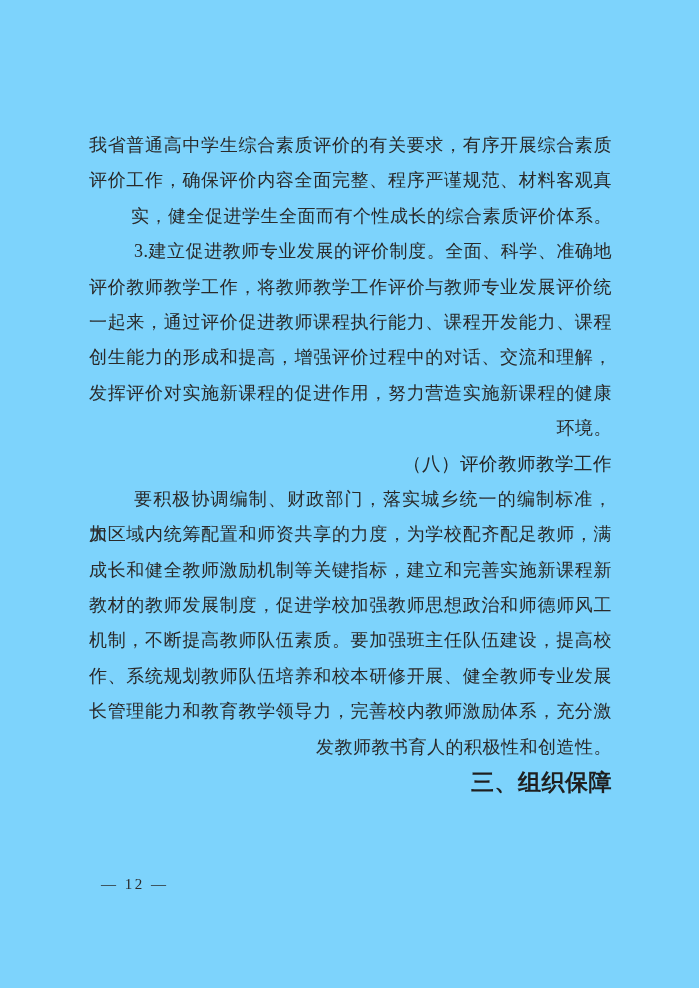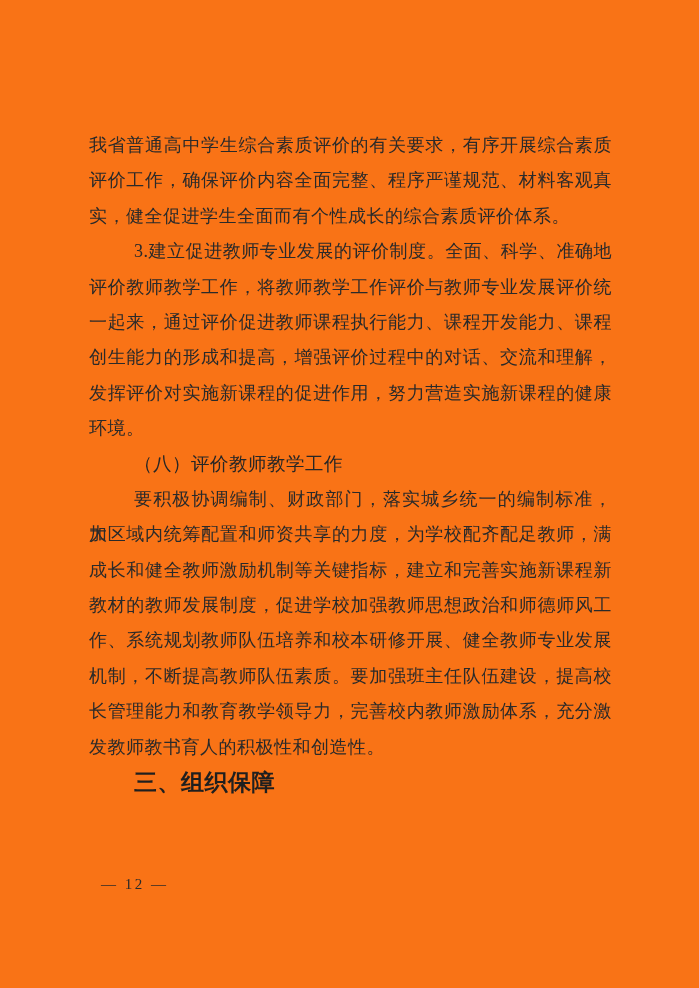--- a/index.html
+++ b/index.html
@@ -11,35 +11,35 @@
     height: 988px;
     background: #ffffff;
     position: relative;
     overflow: hidden;
     font-family: "Liberation Serif", "DejaVu Serif", serif;
     color: #2a2a2a;
   }
   .page {
     position: absolute;
     inset: 0;
-    background: #f97316;
+    background: #7dd3fc;
   }
   .content {
     position: absolute;
     left: 89px;
     top: 128px;
     width: 523px;
   }
   .line {
     font-size: 18px;
     line-height: 35.4px;
     height: 35.4px;
     letter-spacing: 0.5px;
     white-space: nowrap;
-    text-align: left;
+    text-align: right;
   }
   .line.fill {
     white-space: normal;
     text-align: justify;
     text-align-last: justify;
     text-justify: inter-character;
   }
   .line.indent {
     text-indent: 45px;
   }
@@ -75,20 +75,20 @@
       <div class="line paragraph fill">评价教师教学工作，将教师教学工作评价与教师专业发展评价统</div>
       <div class="line paragraph fill">一起来，通过评价促进教师课程执行能力、课程开发能力、课程</div>
       <div class="line paragraph fill">创生能力的形成和提高，增强评价过程中的对话、交流和理解，</div>
       <div class="line paragraph fill">发挥评价对实施新课程的促进作用，努力营造实施新课程的健康</div>
       <div class="line paragraph">环境。</div>
       <div class="line heading_kai indent">（八）评价教师教学工作</div>
       <div class="line paragraph indent fill">要积极协调编制、财政部门，落实城乡统一的编制标准，加</div>
       <div class="line paragraph fill">大区域内统筹配置和师资共享的力度，为学校配齐配足教师，满</div>
       <div class="line paragraph fill">成长和健全教师激励机制等关键指标，建立和完善实施新课程新</div>
       <div class="line paragraph fill">教材的教师发展制度，促进学校加强教师思想政治和师德师风工</div>
+      <div class="line paragraph fill">机制，不断提高教师队伍素质。要加强班主任队伍建设，提高校</div>
       <div class="line paragraph fill">作、系统规划教师队伍培养和校本研修开展、健全教师专业发展</div>
-      <div class="line paragraph fill">机制，不断提高教师队伍素质。要加强班主任队伍建设，提高校</div>
       <div class="line paragraph fill">长管理能力和教育教学领导力，完善校内教师激励体系，充分激</div>
       <div class="line paragraph">发教师教书育人的积极性和创造性。</div>
       <div class="line heading_hei indent">三、组织保障</div>
     </div>
   <div class="page-number">— 12 —</div>
 </div>
 
 </body></html>

